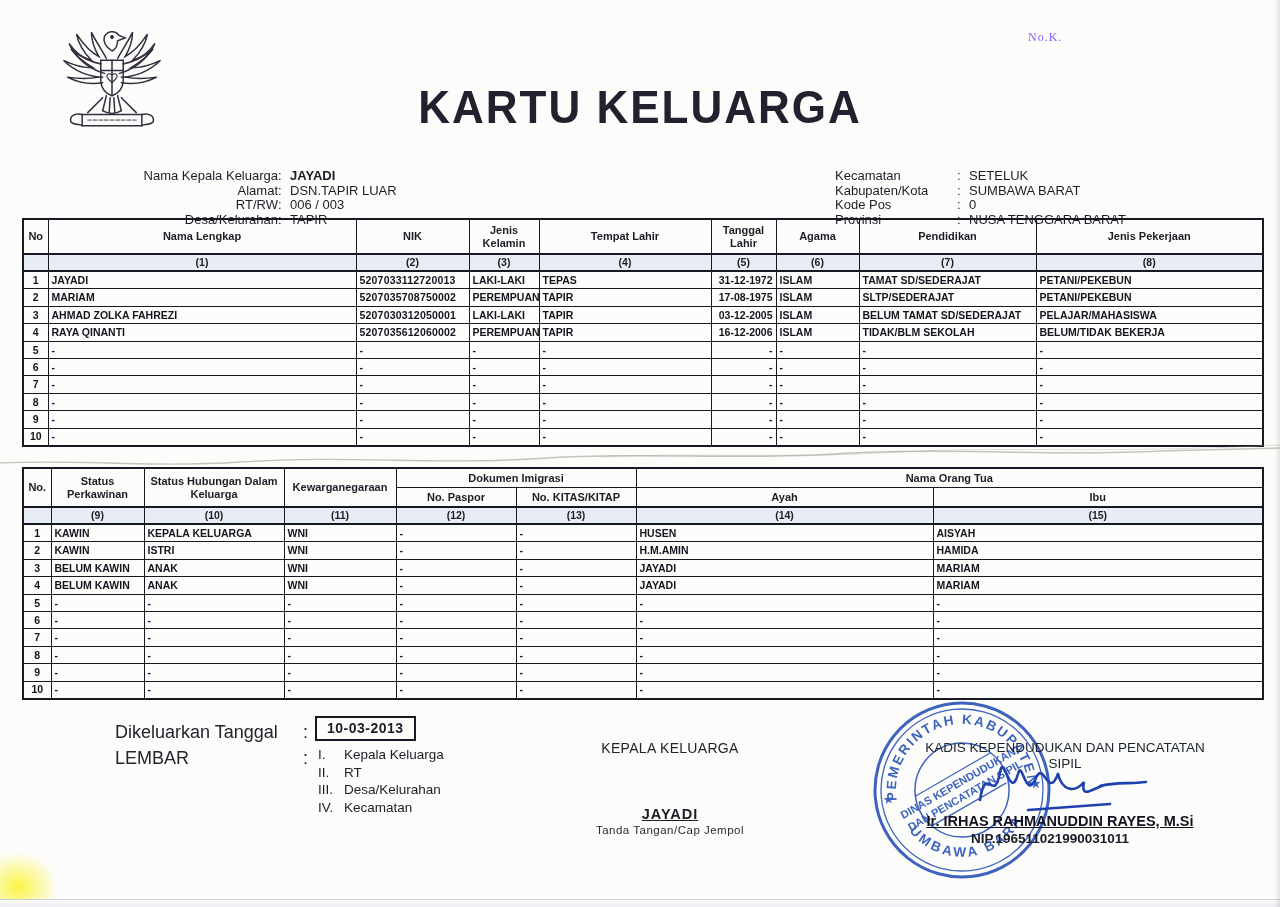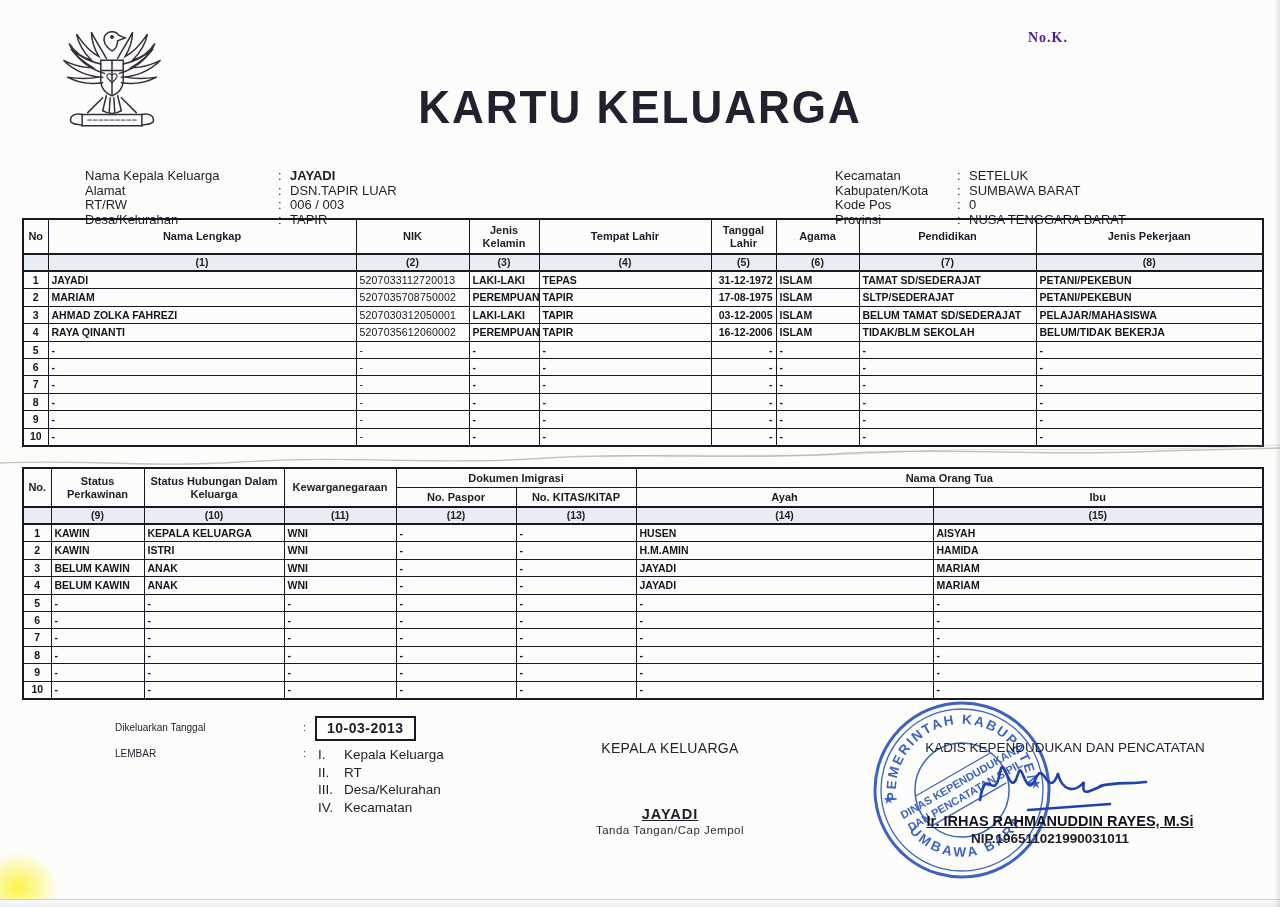--- a/index.html
+++ b/index.html
@@ -5,55 +5,55 @@
   html,body{margin:0;padding:0;background:#888;}
   #page{
     position:relative; width:1280px; height:907px;
     background:#fcfcfa;
     font-family:"Liberation Sans", sans-serif;
     color:#1d1d28; overflow:hidden;
   }
   
   #emblem{position:absolute; left:56px; top:18px; width:112px; height:122px;}
   #nok{position:absolute; left:1028px; top:30px; font-family:"Liberation Serif", serif;
-       font-size:14px; letter-spacing:1px; color:#4c1d95; font-weight:bold;}
+       font-size:12px; letter-spacing:1px; color:#8b5cf6; font-weight:normal;}
   #title-block{position:absolute; left:0; top:84px; width:1280px; text-align:center;}
   #doc-title{font-size:44px; font-weight:bold; letter-spacing:2px; color:#252030; line-height:1.05;
              transform:scaleY(1.05);}
   #doc-number{font-size:25px; font-weight:bold; letter-spacing:1px; color:#252030; margin-top:4px;}
   
   .info-block{position:absolute; top:169px; font-size:13px; line-height:14.6px;}
   #info-left{left:85px;}
   #info-right{left:835px;}
   .info-row{display:flex;}
-  #info-left .info-label{width:193px;}
+  #info-left .info-label{width:193px;text-align:right;}
   #info-right .info-label{width:122px;}
   .info-colon{width:12px;}
   .info-value{font-weight:400; white-space:nowrap;}
   .info-row.strong .info-value{font-weight:bold;}
   
   .doc-table{position:absolute; left:22px; border-collapse:collapse; table-layout:fixed;
              width:1240px; background:transparent;}
   #members-table{top:218px;padding-left:18px;}
   #status-table{top:467px;}
   .doc-table th,.doc-table td{border:1.4px solid #181825; padding:0 3px; overflow:hidden;}
   .doc-table{border:2.5px solid #181825;}
   .doc-table th{font-size:11px; font-weight:bold; text-align:center; line-height:1.15;}
   #members-table thead tr.main th{height:33px;}
   #status-table thead tr.g1 th{height:18px;}
   #status-table thead tr.g2 th{height:18px;}
   .doc-table tr.numrow th{height:15px; font-size:10.5px; background:#e8ecf4;
       border-top:2px solid #181825; border-bottom:2px solid #181825;}
   .doc-table td{height:16.4px; font-size:10.5px; font-weight:600; white-space:nowrap;
       line-height:1; color:#14141f;}
   .doc-table td:first-child{text-align:center; padding:0 1px;}
-  #members-table td:nth-child(3){font-weight:normal; letter-spacing:.2px;}
+  #members-table td:nth-child(3){font-weight:bold; letter-spacing:.2px;}
   #members-table td:nth-child(6){text-align:right;}
   
-  .f-label{position:absolute; font-size:10px; color:#23232e;}
+  .f-label{position:absolute; font-size:18px; color:#23232e;}
   #issued-label{left:115px; top:722px;}
   #issued-colon1{left:303px; top:722px;}
   #date-box{position:absolute; left:315px; top:716px; border:2.2px solid #181825;
      font-size:14px; font-weight:bold; padding:2px 10px 3px 10px; letter-spacing:.5px;}
   #lembar-label{left:115px; top:748px;text-align:right;}
   #issued-colon2{left:303px; top:748px;}
   #lembar-list{position:absolute; left:318px; top:746px; font-size:13.5px; line-height:17.5px;}
   .lembar-row{display:flex;}
   .lembar-num{width:26px;}
   #center-title{position:absolute; left:555px; top:740px; width:230px; text-align:center;
@@ -504,20 +504,21 @@
         <text x="96" y="102" font-size="11" text-anchor="middle">DAN PENCATATAN SIPIL</text>
       </g>
       <g transform="rotate(-24 96 92)" stroke="#2e57b8" stroke-width="1.2">
         <path d="M52,74 L140,74 M54,108 L138,108"></path>
       </g>
     </g>
   </svg>
 
   <div id="kadis-title">
     <div>KADIS KEPENDUDUKAN DAN PENCATATAN</div>
+    <div>SIPIL</div>
   </div>
 
   <svg id="signature" viewBox="0 0 220 80">
     <g stroke="#1e41ad" stroke-width="2.6" fill="none" stroke-linecap="round">
       <path d="M30,58 C36,20 44,64 50,30 C54,10 60,60 68,32 C72,16 76,60 86,36 C94,18 98,58 108,32"></path>
       <path d="M108,32 C112,48 124,52 134,40 C130,58 144,46 152,44"></path>
       <path d="M150,44 C165,40 180,42 196,40"></path>
       <path d="M78,68 L160,62"></path>
     </g>
   </svg>

